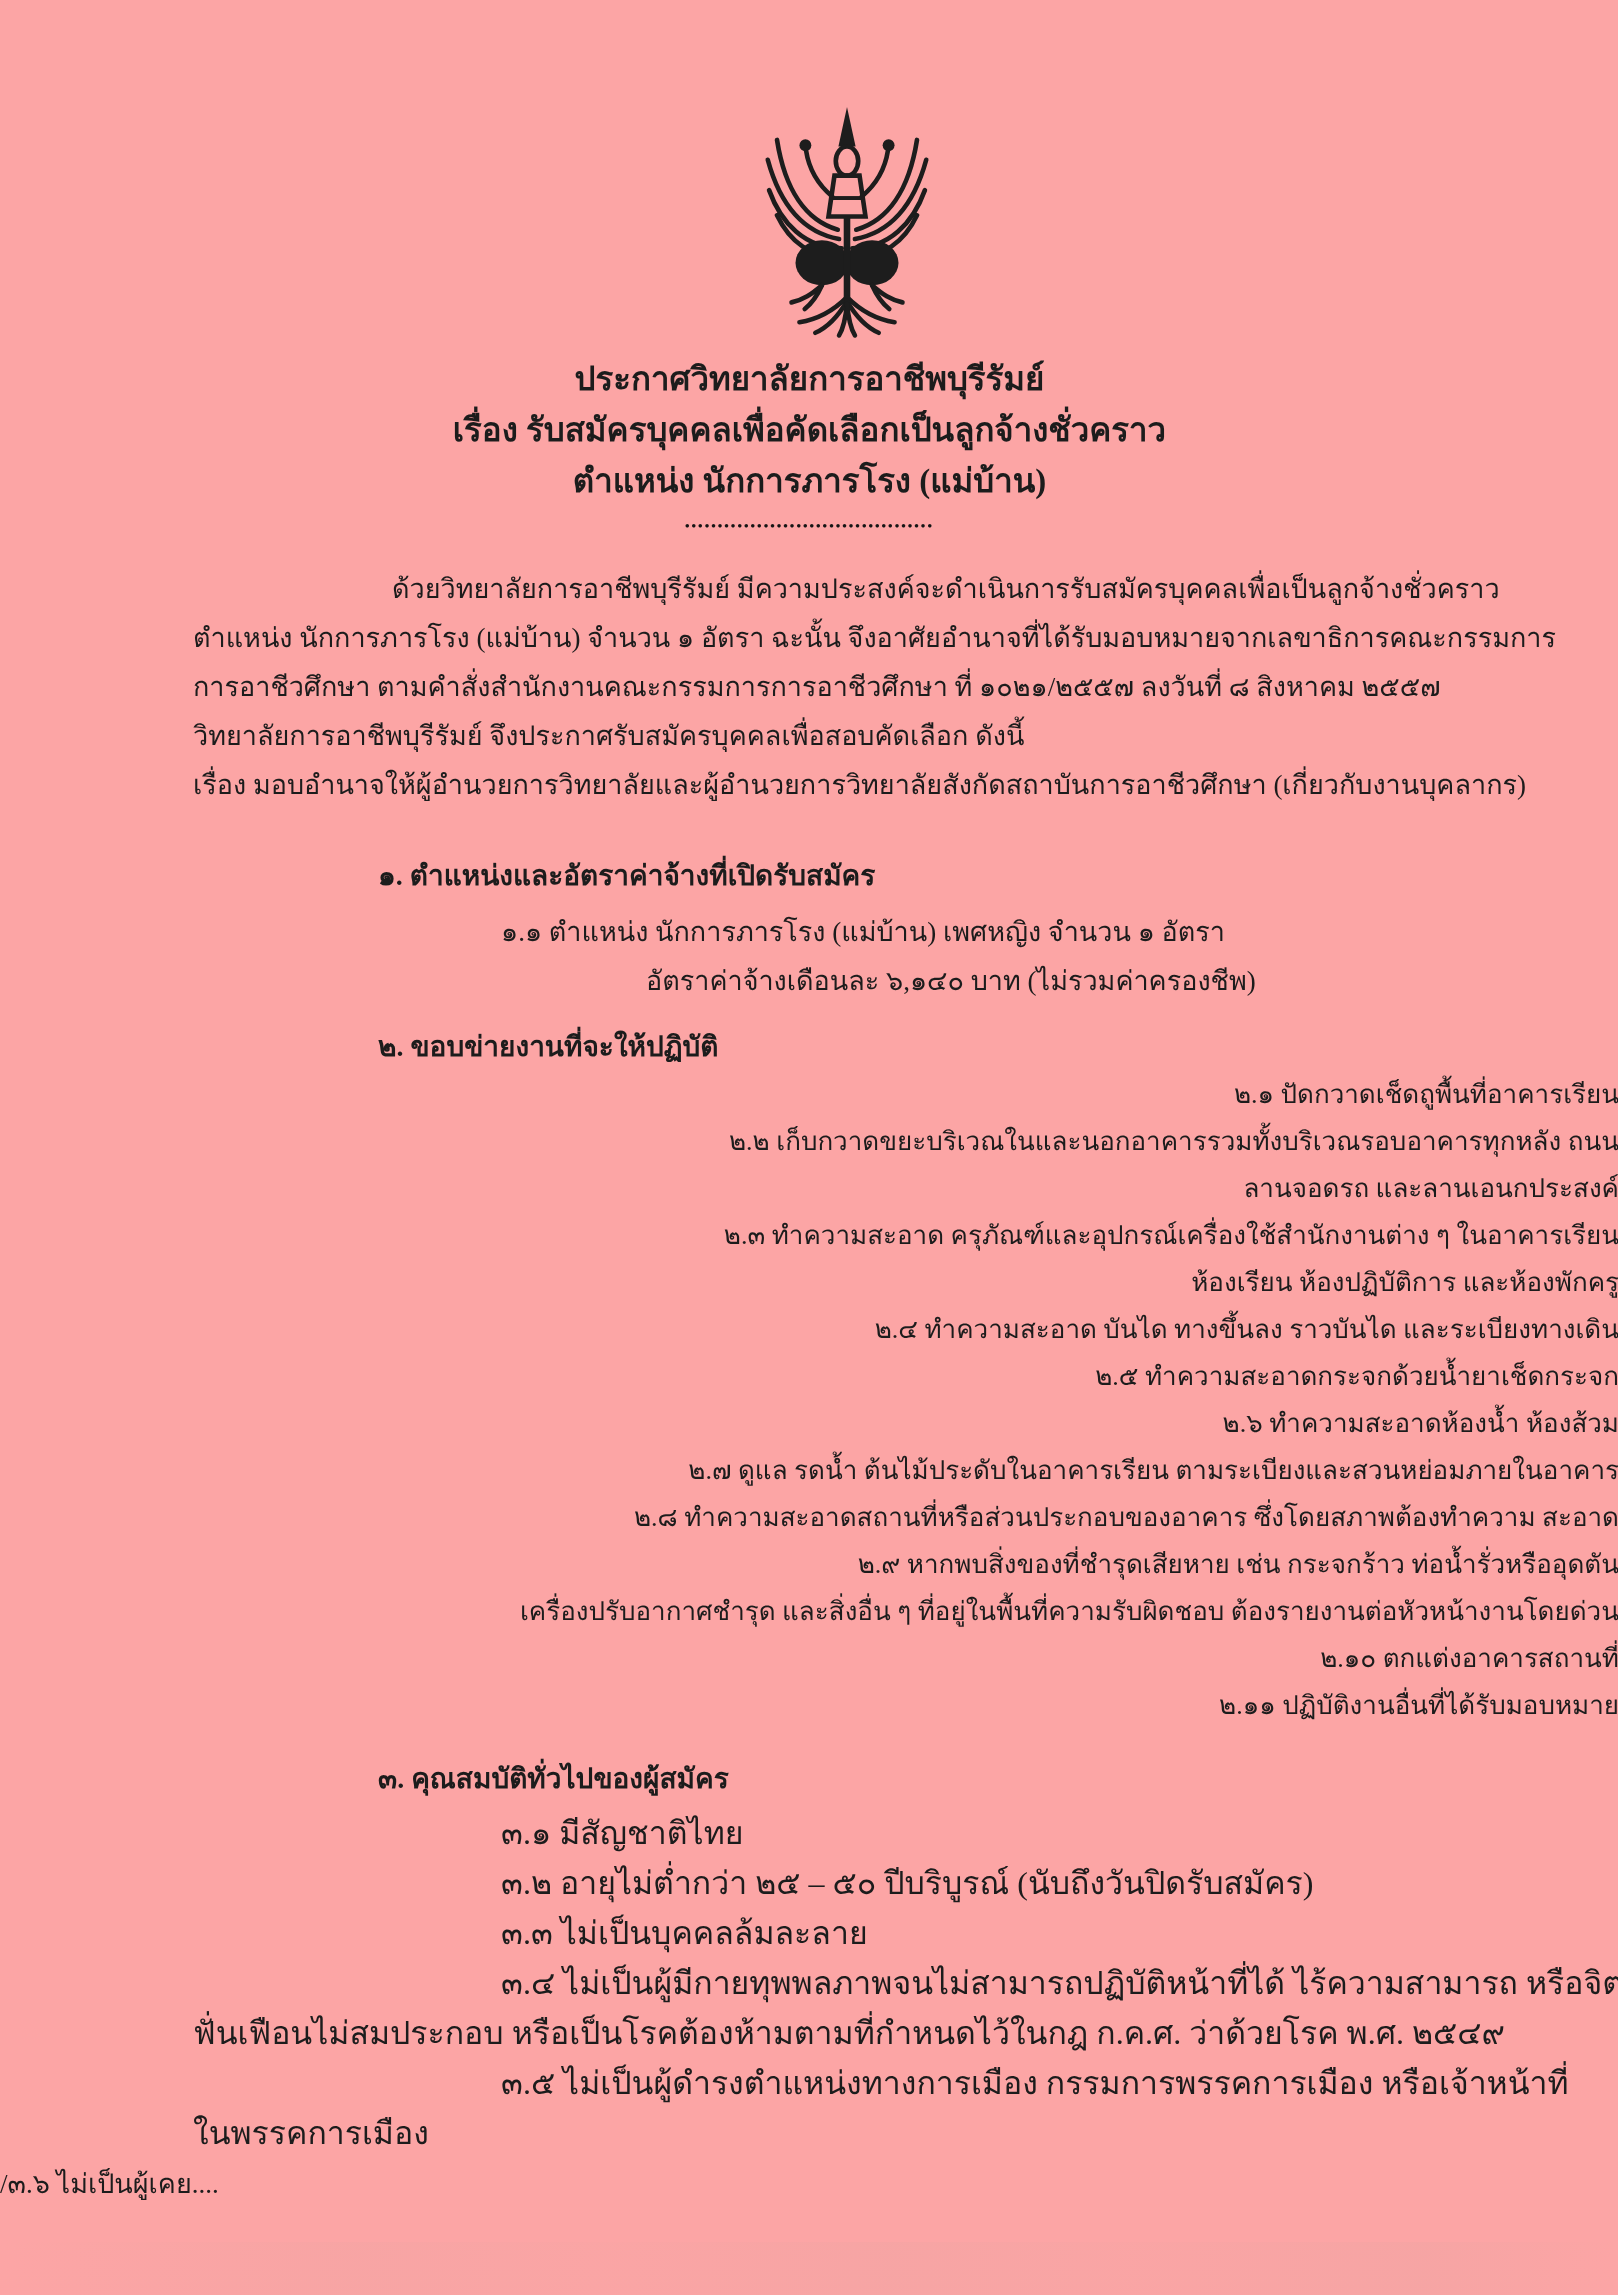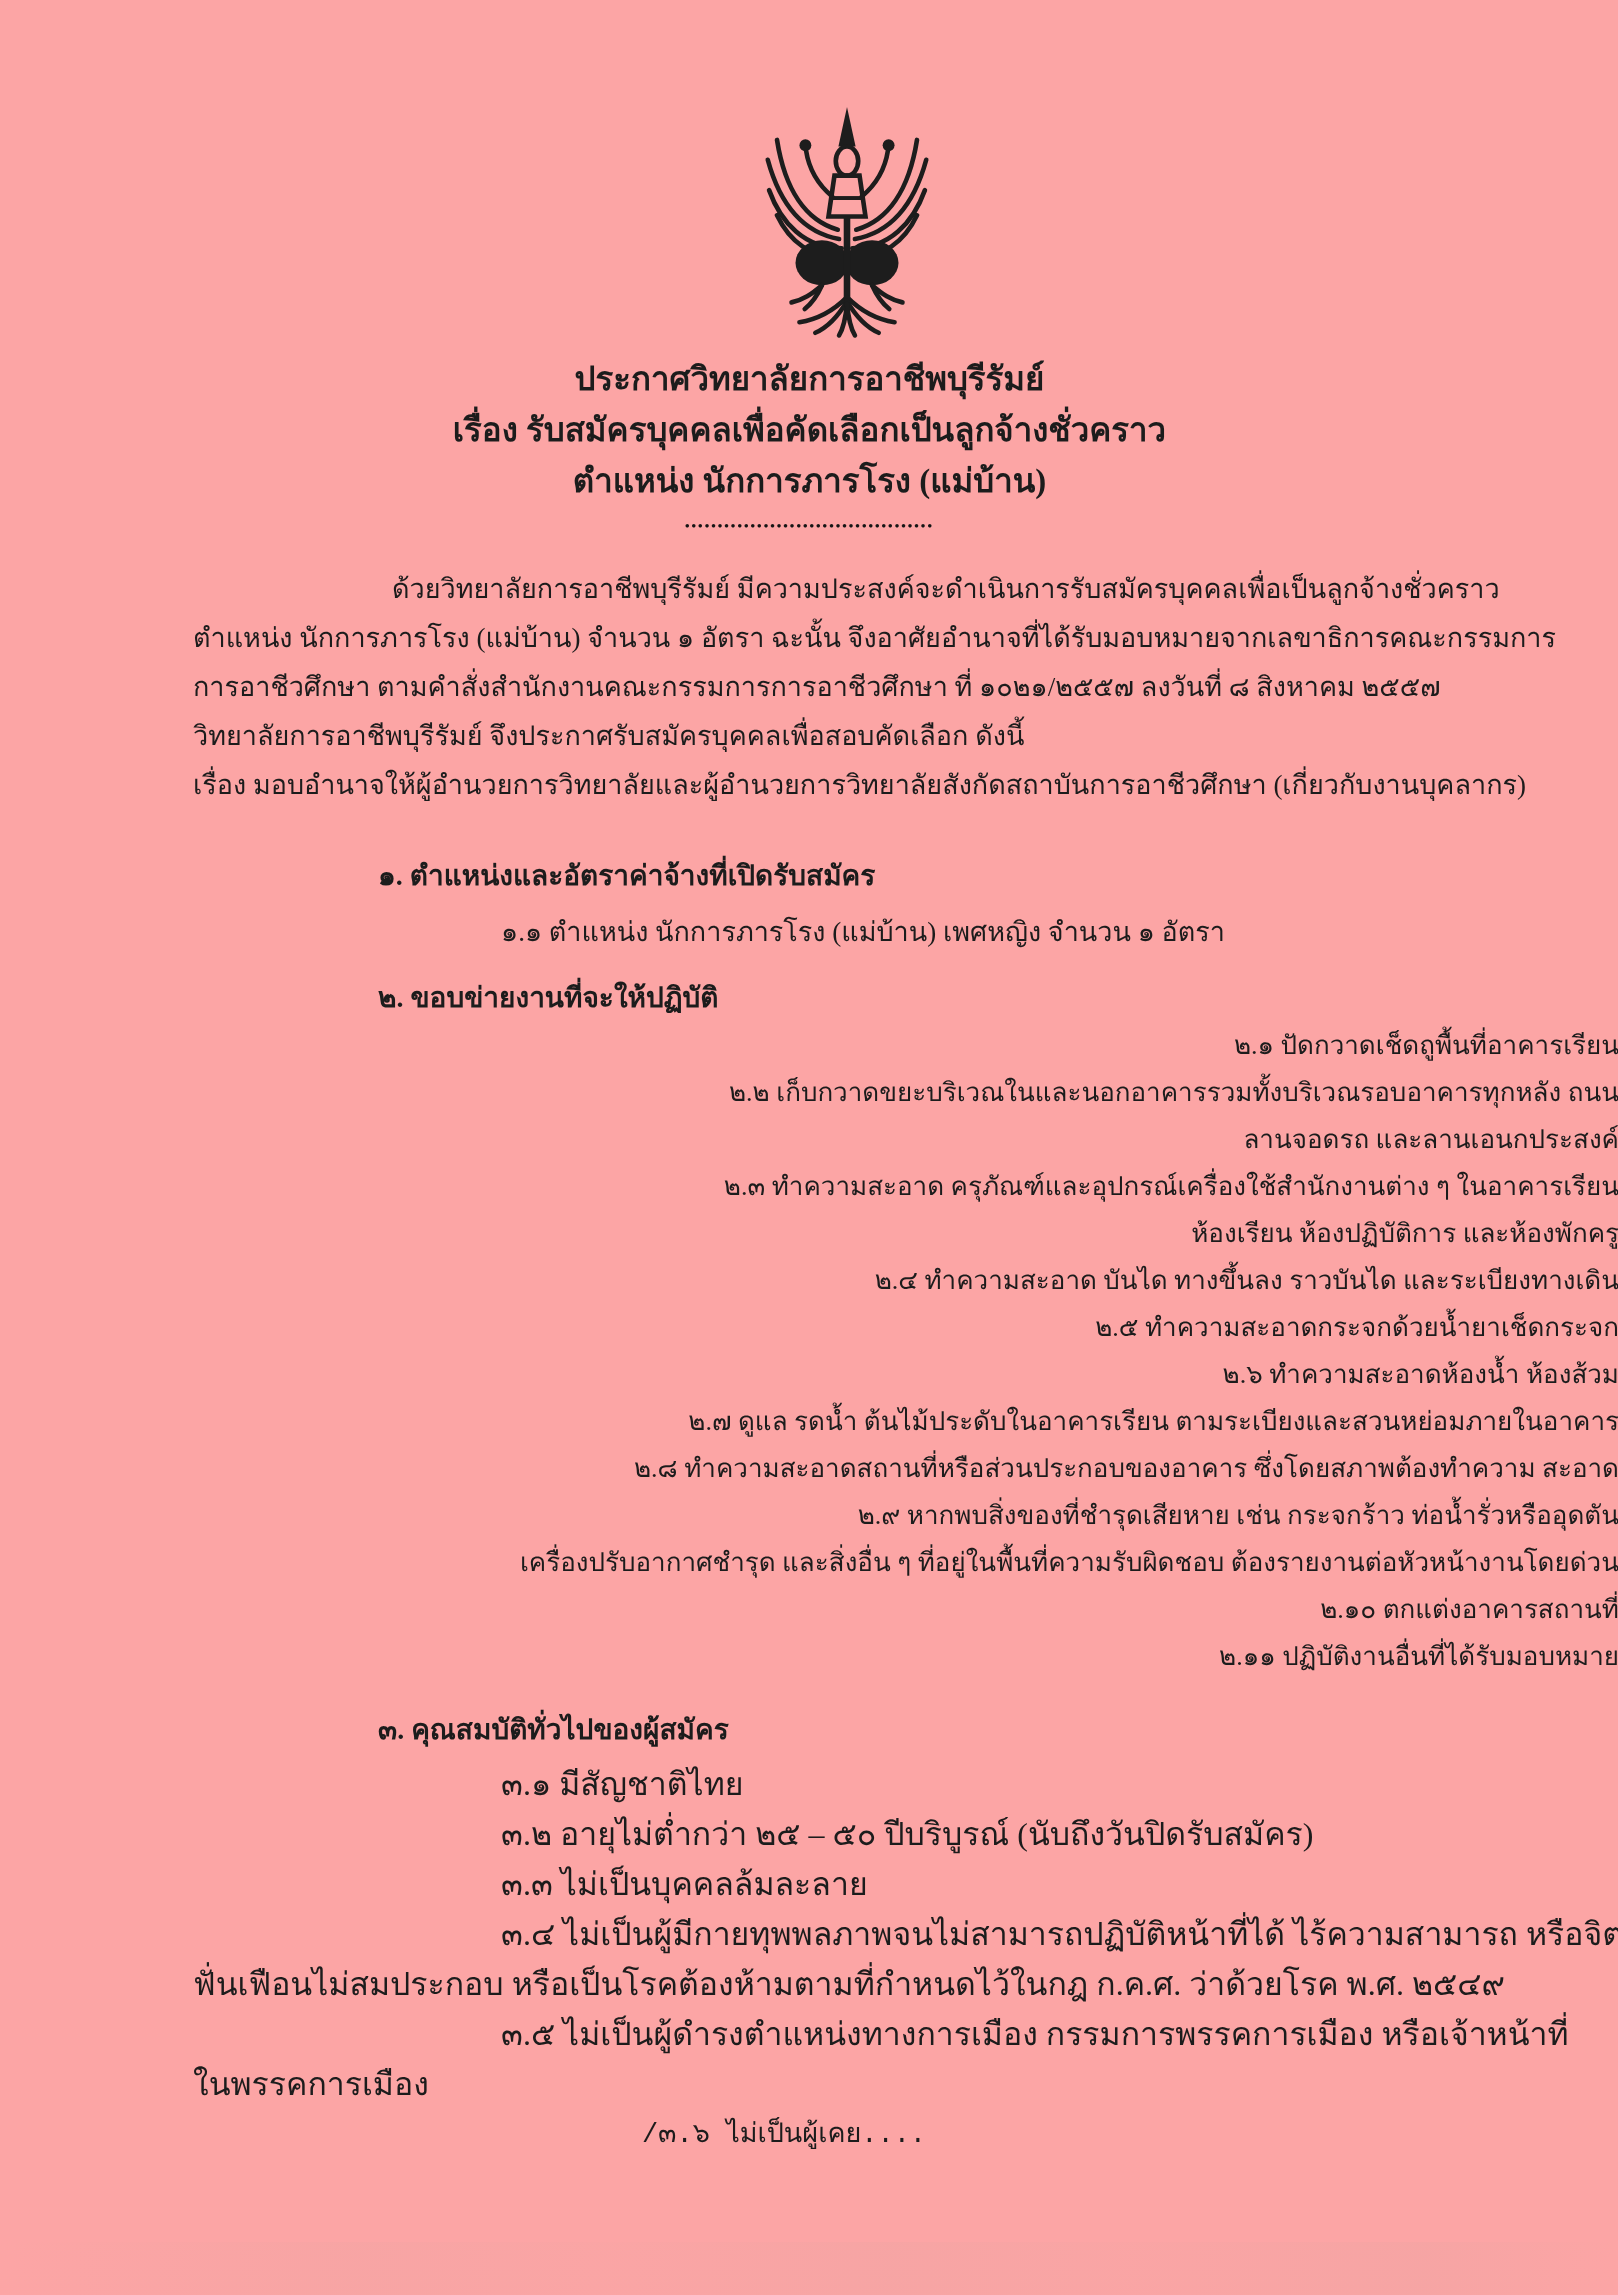--- a/index.html
+++ b/index.html
@@ -48,24 +48,23 @@
   .mt-intro{margin-top:21px;}
   .mt-sec1{margin-top:41px;}
   .mt-item11{margin-top:8px;}
   .mt-sec2{margin-top:16px;}
   .mt-sec3{margin-top:25px;}
   
   .cont-note{
     margin-top:5.3px;
     height:40px;line-height:40px;
     font-size:27px;
-    text-align:center;
+    text-align:left;
     padding-right:51px;
     white-space:nowrap;
-    font-family:Liberation Mono, monospace;
   }
   
   .scan-noise{
     position:absolute;left:0;bottom:0;width:100%;height:53px;
     background:
       linear-gradient(90deg,
         rgba(170,160,150,0) 0%,
         rgba(170,160,150,0.10) 22%,
         rgba(170,160,150,0.04) 38%,
         rgba(170,160,150,0.12) 55%,
@@ -138,20 +137,21 @@
   <div class="dots-line">••••••••••••••••••••••••••••••••••••••</div>
 
   <div class="body-line ml-para mt-intro">ด้วยวิทยาลัยการอาชีพบุรีรัมย์  มีความประสงค์จะดำเนินการรับสมัครบุคคลเพื่อเป็นลูกจ้างชั่วคราว</div>
   <div class="body-line ml-left">ตำแหน่ง  นักการภารโรง (แม่บ้าน)  จำนวน ๑ อัตรา  ฉะนั้น  จึงอาศัยอำนาจที่ได้รับมอบหมายจากเลขาธิการคณะกรรมการ</div>
   <div class="body-line ml-left">การอาชีวศึกษา  ตามคำสั่งสำนักงานคณะกรรมการการอาชีวศึกษา  ที่  ๑๐๒๑/๒๕๕๗  ลงวันที่  ๘  สิงหาคม  ๒๕๕๗</div>
   <div class="body-line ml-left">วิทยาลัยการอาชีพบุรีรัมย์  จึงประกาศรับสมัครบุคคลเพื่อสอบคัดเลือก  ดังนี้</div>
   <div class="body-line ml-left">เรื่อง  มอบอำนาจให้ผู้อำนวยการวิทยาลัยและผู้อำนวยการวิทยาลัยสังกัดสถาบันการอาชีวศึกษา  (เกี่ยวกับงานบุคลากร)</div>
 
   <div class="body-line ml-head heading mt-sec1">๑. ตำแหน่งและอัตราค่าจ้างที่เปิดรับสมัคร</div>
   <div class="body-line ml-item mt-item11">๑.๑  ตำแหน่ง  นักการภารโรง (แม่บ้าน)  เพศหญิง  จำนวน  ๑  อัตรา</div>
+  <div class="body-line ml-salary">อัตราค่าจ้างเดือนละ  ๖,๑๔๐  บาท (ไม่รวมค่าครองชีพ)</div>
 
   <div class="body-line ml-head heading mt-sec2">๒. ขอบข่ายงานที่จะให้ปฏิบัติ</div>
   <div class="s2-line ml-item">๒.๑  ปัดกวาดเช็ดถูพื้นที่อาคารเรียน</div>
   <div class="s2-line ml-item">๒.๒  เก็บกวาดขยะบริเวณในและนอกอาคารรวมทั้งบริเวณรอบอาคารทุกหลัง  ถนน</div>
   <div class="s2-line ml-left">ลานจอดรถ และลานเอนกประสงค์</div>
   <div class="s2-line ml-item">๒.๓  ทำความสะอาด ครุภัณฑ์และอุปกรณ์เครื่องใช้สำนักงานต่าง ๆ ในอาคารเรียน</div>
   <div class="s2-line ml-left">ห้องเรียน ห้องปฏิบัติการ และห้องพักครู</div>
   <div class="s2-line ml-item">๒.๔  ทำความสะอาด บันได ทางขึ้นลง ราวบันได และระเบียงทางเดิน</div>
   <div class="s2-line ml-item">๒.๕  ทำความสะอาดกระจกด้วยน้ำยาเช็ดกระจก</div>
   <div class="s2-line ml-item">๒.๖  ทำความสะอาดห้องน้ำ  ห้องส้วม</div>

